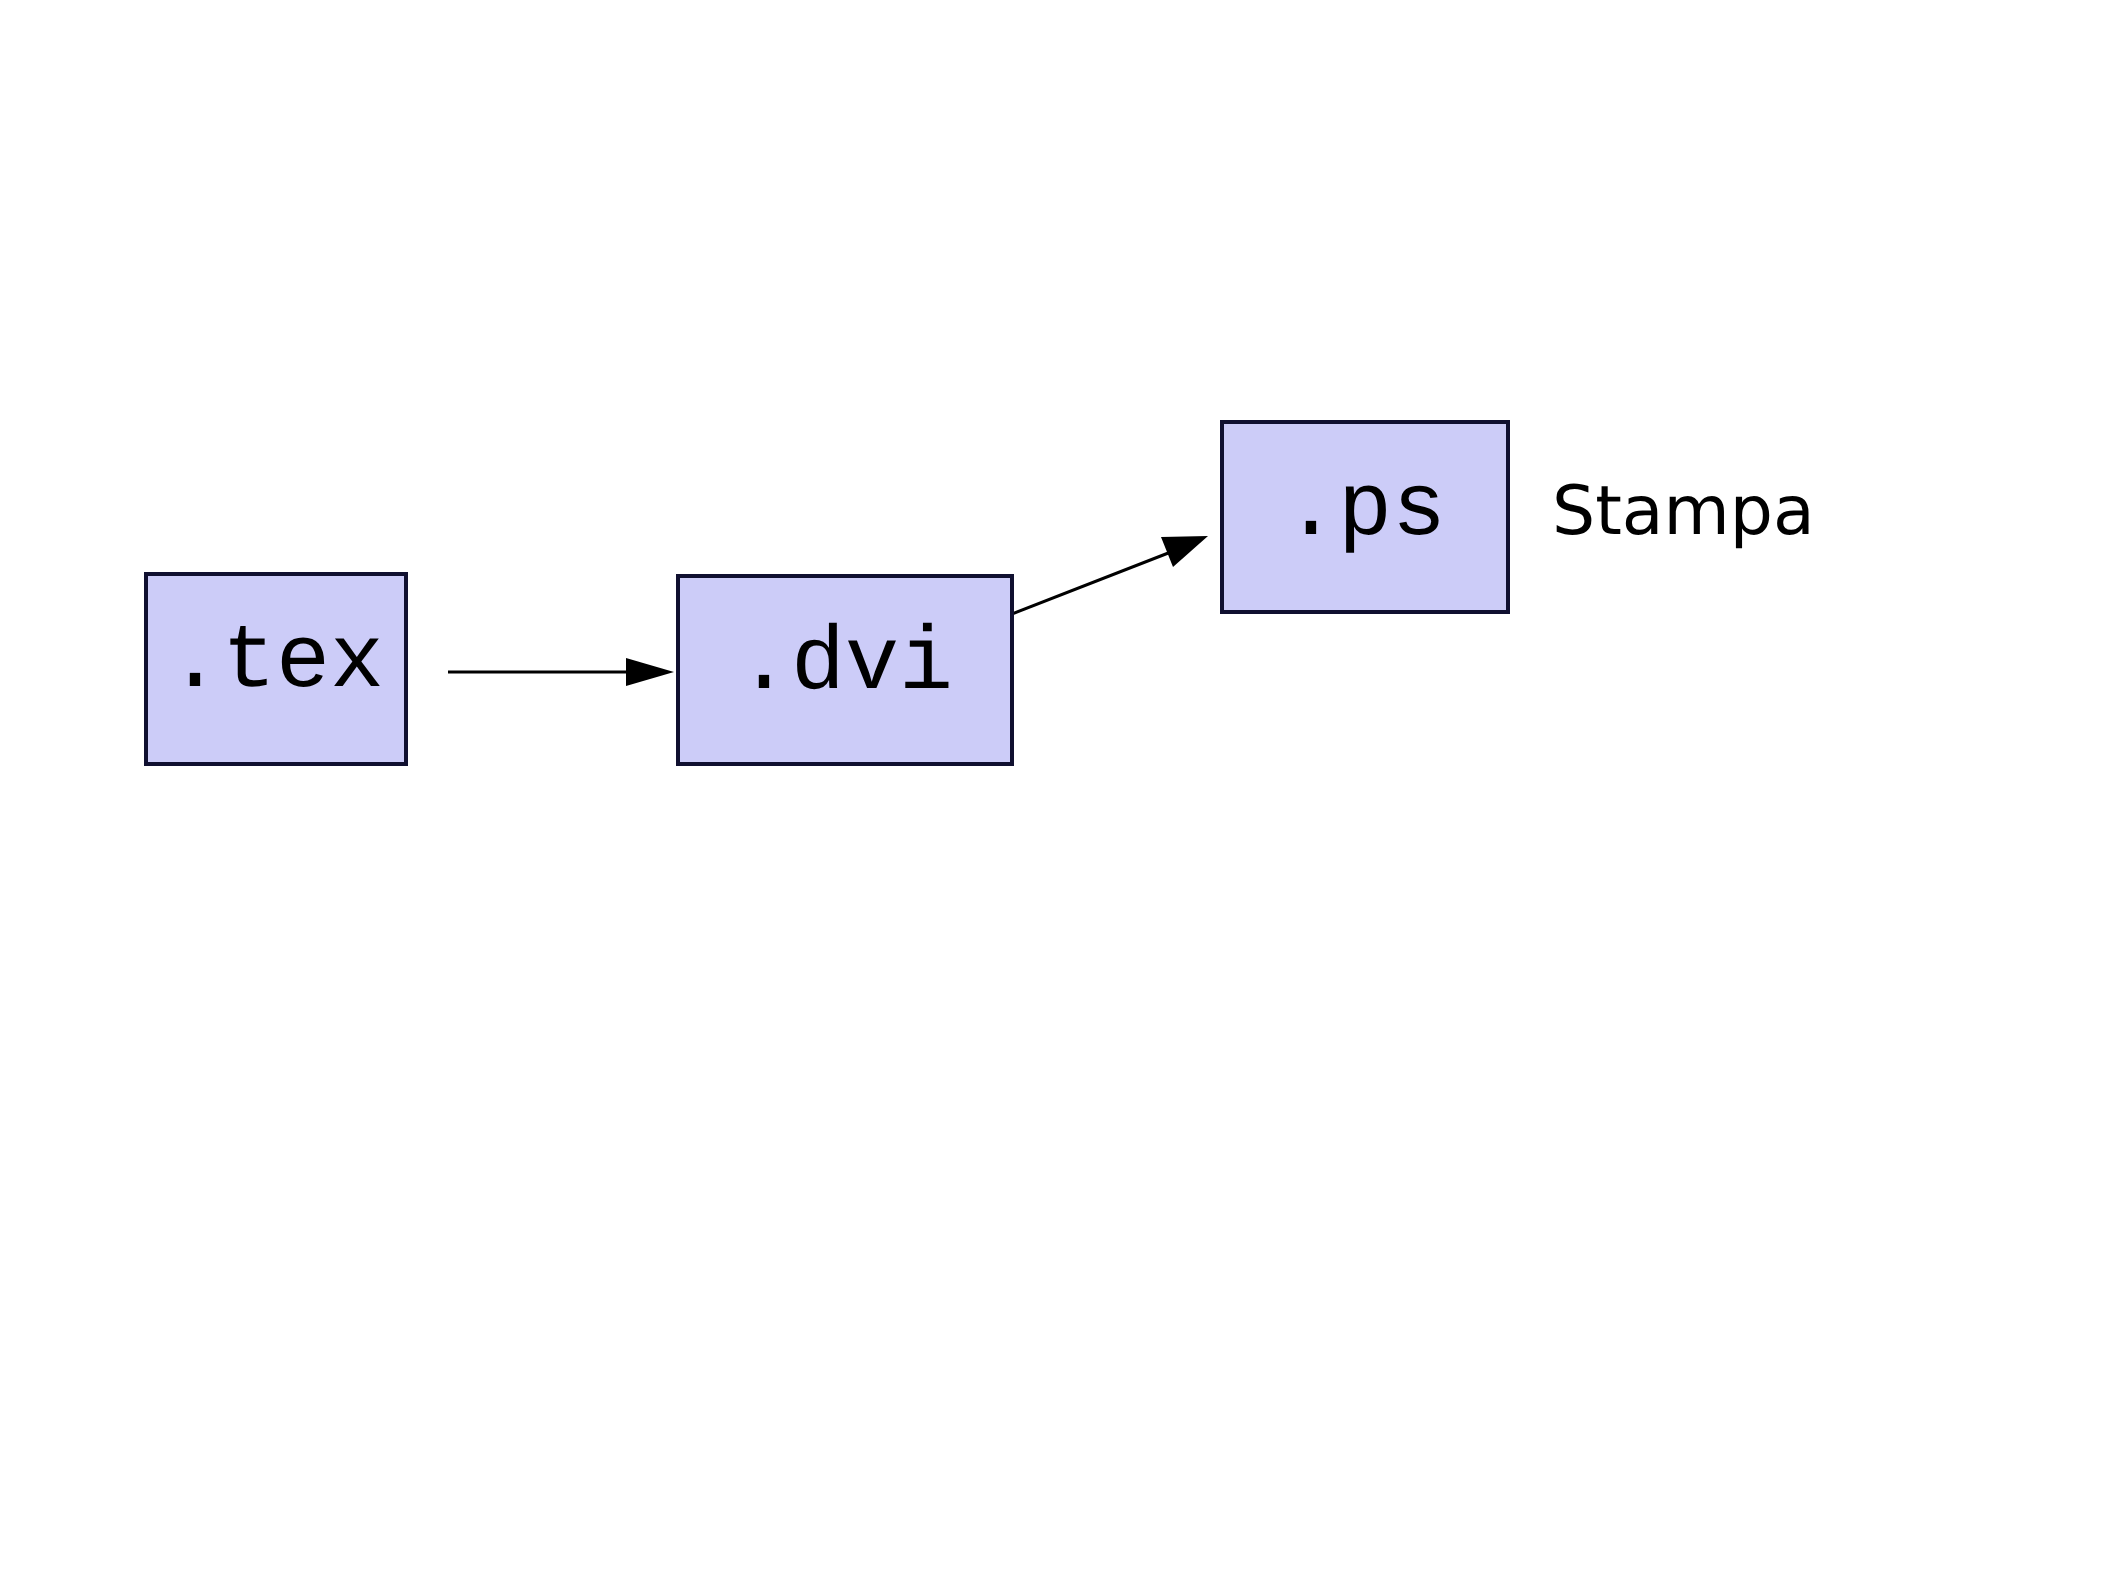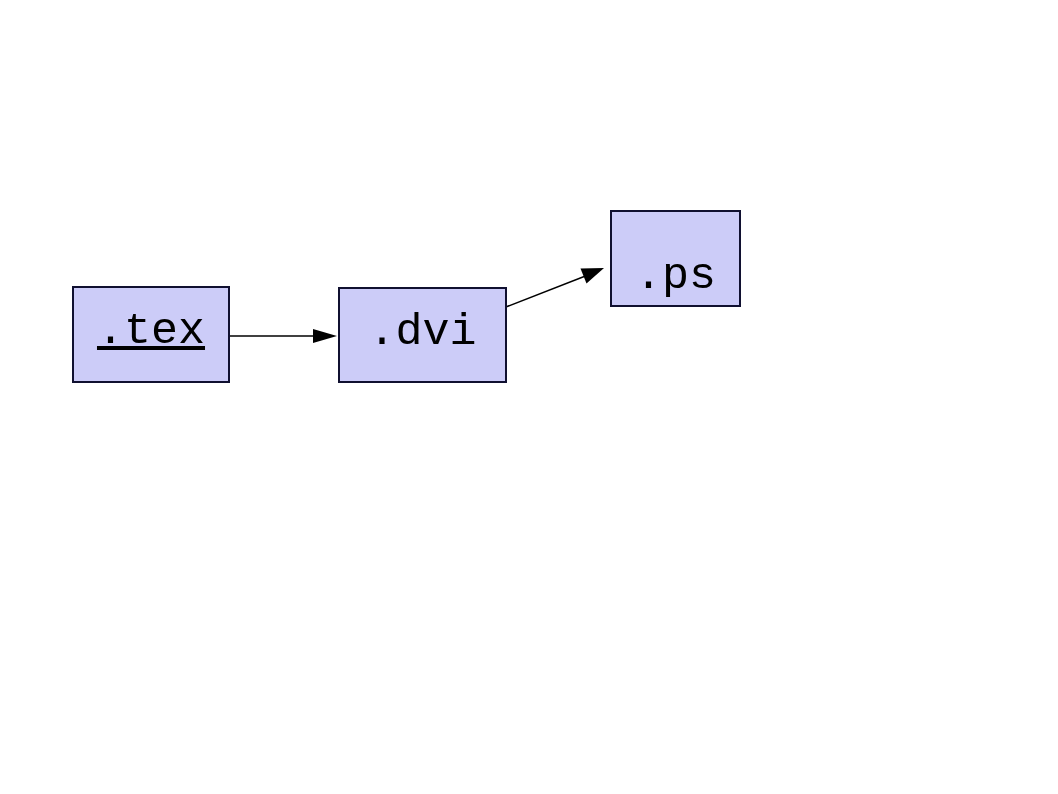--- a/index.html
+++ b/index.html
@@ -25,23 +25,23 @@
     justify-content: center;
   }
   .node .node-label {
     font-family: "Liberation Mono", "DejaVu Sans Mono", monospace;
     font-size: 45px;
     color: #000000;
     white-space: pre;
     line-height: 1;
     padding-bottom: 6px;
   }
-  .node-tex { left: 72px;  top: 286px; width: 158px; height: 97px; text-decoration: underline; }
+  .node-tex { left: 72px;  top: 286px; width: 132px; height: 97px; }
   .node-dvi { left: 338px; top: 287px; width: 169px; height: 96px; }
-  .node-ps  { left: 610px; top: 210px; width: 131px; height: 97px; align-items: flex-end; }
+  .node-ps  { left: 610px; top: 210px; width: 145px; height: 97px; }
 
   .edge-layer {
     position: absolute;
     left: 0; top: 0;
     width: 1058px;
     height: 794px;
     pointer-events: none;
   }
   .annotation-stampa {
     position: absolute;
@@ -75,14 +75,15 @@
   </div>
 
   <div class="node node-dvi">
     <span class="node-label">.dvi</span>
   </div>
 
   <div class="node node-ps">
     <span class="node-label">.ps</span>
   </div>
 
+  <span class="annotation-stampa">Stampa</span>
 
 </div>
 
 </body></html>

